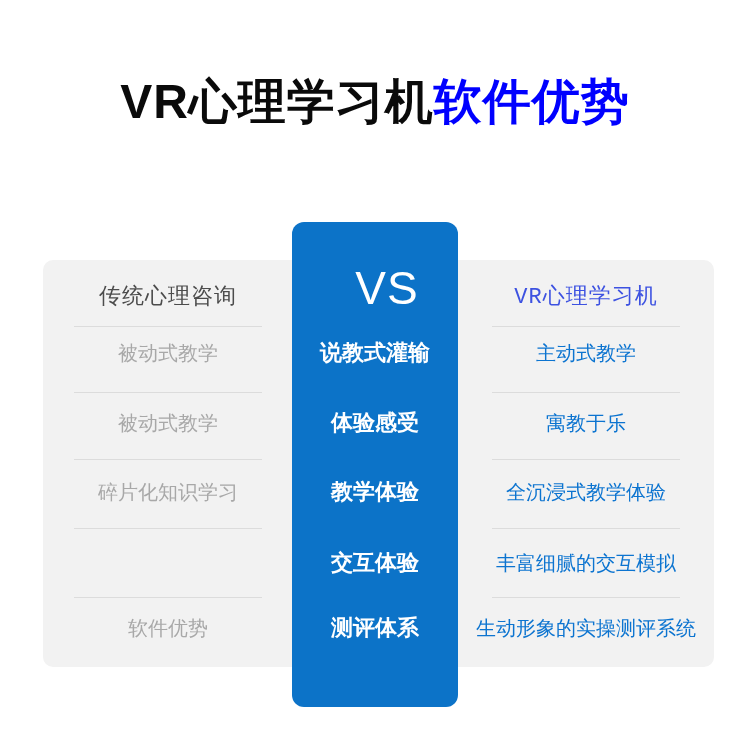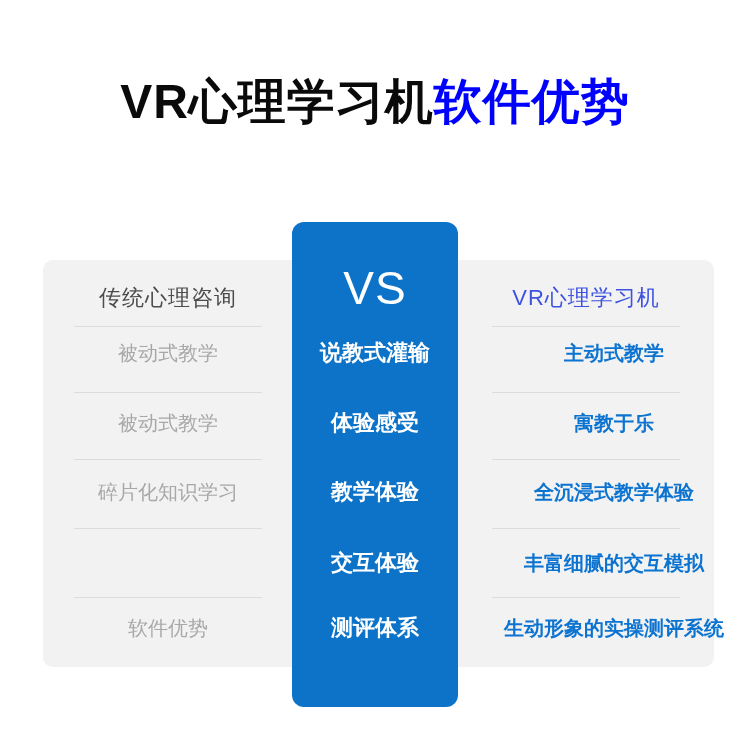--- a/index.html
+++ b/index.html
@@ -23,46 +23,46 @@
   }
 
   
   .vs-col {
     position:absolute; left:292px; top:222px; width:166px; height:485px;
     background:var(--column-blue); border-radius:12px;
   }
   .vs-label {
     position:absolute; top:40px; left:0; width:100%; height:52px;
     line-height:52px; text-align:center; color:var(--vs-text);
-    font-size:46px; font-weight:500; letter-spacing:1px;
+    font-size:46px; font-weight:500; letter-spacing:1px;padding-left:12px;
   }
   .mid-row {
     position:absolute; left:0; width:100%; height:30px; line-height:30px;
     text-align:center; color:var(--vs-text); font-size:22px; font-weight:bold;
   }
   .m1{top:116px}.m2{top:186px}.m3{top:255px}.m4{top:326px}.m5{top:391px}
 
   
   .side-col { position:absolute; top:260px; height:407px; }
   .side-col.left  { left:43px;  width:250px; }
   .side-col.right { left:458px; width:256px; }
   .col-header {
     position:absolute; top:23px; left:0; width:100%; height:30px;
     line-height:30px; text-align:center;
-    font-family:Liberation Sans, sans-serif;
+    font-family:Liberation Mono, monospace;
     font-size:22px; letter-spacing:1px;
   }
   .left  .col-header { color:var(--left-header); }
   .right .col-header { color:var(--right-header); }
   .row {
     position:absolute; left:0; width:100%; height:30px; line-height:30px;
     text-align:center; font-size:20px;
   }
   .left  .row { color:var(--left-text); }
-  .right .row { color:var(--right-text); font-weight:bold;margin-left:28px; }
+  .right .row { color:var(--right-text); font-weight:normal; }
   .r1{top:78px}.r2{top:148px}.r3{top:217px}.r4{top:288px}.r5{top:353px}
   .divider {
     position:absolute; left:50%; transform:translateX(-50%);
     width:188px; height:1px; background:var(--divider);
   }
   .d1{top:66px}.d2{top:132px}.d3{top:199px}.d4{top:268px}.d5{top:337px}
 </style>
 </head>
 <body>
 

